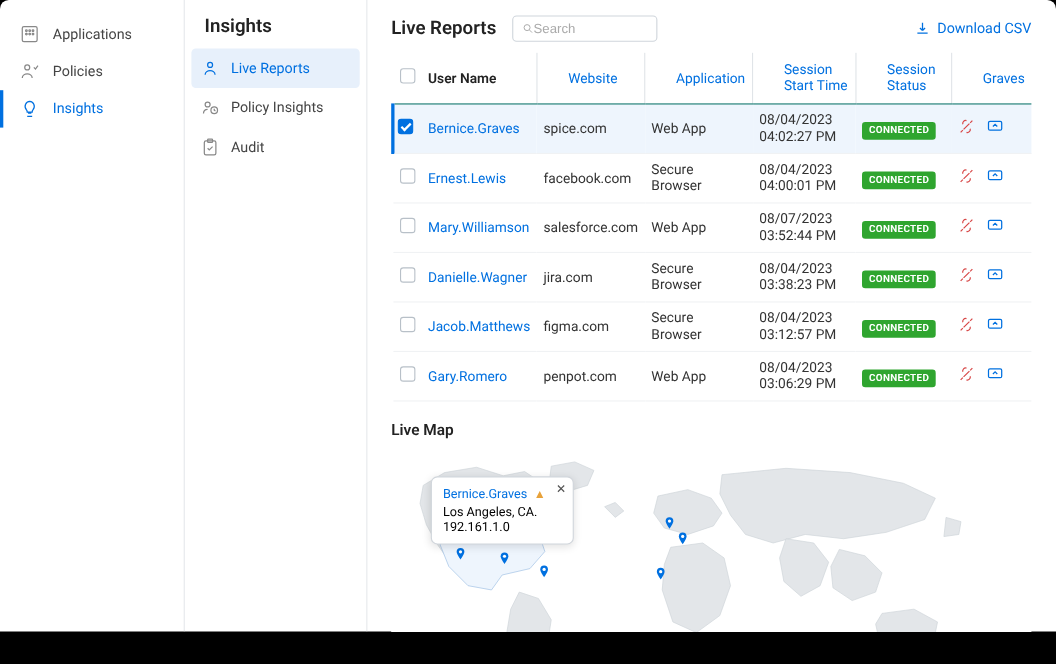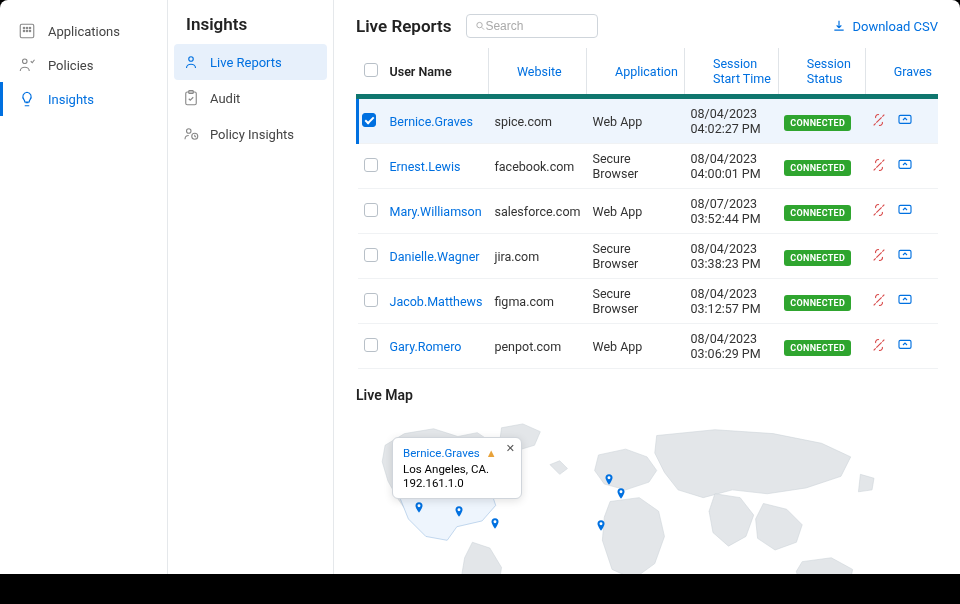--- a/index.html
+++ b/index.html
@@ -22,21 +22,21 @@
   .nav2-item { display:flex; align-items:center; gap:10px; padding:9px 14px; font-size:13px; color:#444; cursor:pointer; }
   .nav2-item.active { background:#e7f0fb; color:#0070e0; border-radius:4px; margin:0 6px; padding:9px 8px; }
   .main { flex:1; padding:14px 22px; overflow:auto; }
   .main-header { display:flex; align-items:center; gap:14px; margin-bottom:10px; }
   .main-title { font-size:17px; font-weight:600; color:#222; }
   .search-box { display:flex; align-items:center; border:1px solid #cfd5db; border-radius:4px; padding:2px 8px; width:132px; height:24px; }
   .search-box input { border:none; outline:none; font-size:12px; width:100%; color:#555; }
   .search-box input::placeholder { color:#aaa; }
   .dl-link { margin-left:auto; color:#0070e0; font-size:13px; display:flex; align-items:center; gap:6px; cursor:pointer;text-align:right; }
   table.report { width:100%; border-collapse:collapse; font-size:12.5px; }
-  table.report th { text-align:left; font-weight:600; padding:8px 6px; border-bottom:5px solid #0f766e; color:#222; }
+  table.report th { text-align:left; font-weight:600; padding:8px 6px; border-bottom:1px solid #0f766e; color:#222; }
   table.report th.link { color:#0070e0; font-weight:400; cursor:pointer; }
   table.report th.link-sep { border-left:1px solid #e0e4e8; padding-left:28px; }
   table.report td { padding:7px 6px; border-bottom:1px solid #f0f2f4; color:#333; }
   tr.selected td { background:#eef5fd; }
   tr.selected td:first-child { border-left:3px solid #0070e0; padding-left:3px; }
   .chk { width:14px; height:14px; border:1.3px solid #b8c0c8; border-radius:3px; display:inline-block; }
   .chk.on { background:#0070e0; border-color:#0070e0; position:relative; }
   .chk.on::after { content:""; position:absolute; left:4px; top:1px; width:3px; height:7px; border:solid #fff; border-width:0 2px 2px 0; transform:rotate(45deg); }
   .uname { color:#0070e0; }
   .badge { background:#2fa52f; color:#fff; font-size:9px; font-weight:700; padding:3px 6px; border-radius:3px; letter-spacing:.3px; }
@@ -90,34 +90,34 @@
       <div class="nav2-title">Insights</div>
       <div class="nav2-item active">
         <svg width="18" height="18" viewBox="0 0 24 24" fill="none" stroke="#0070e0" stroke-width="1.5">
             <circle cx="12" cy="8" r="3"></circle>
             <path d="M6 20c0-3 3-5 6-5s6 2 6 5"></path>
           </svg>
         <span>Live Reports</span>
       </div>
       <div class="nav2-item">
         <svg width="18" height="18" viewBox="0 0 24 24" fill="none" stroke="#888" stroke-width="1.5">
-            <rect x="5" y="4" width="14" height="17" rx="2"></rect>
-            <rect x="9" y="2" width="6" height="4" rx="1"></rect>
-            <path d="M9 13l2 2 4-4"></path>
-          </svg>
-        <span>Audit</span>
-      </div>
-      <div class="nav2-item">
-        <svg width="18" height="18" viewBox="0 0 24 24" fill="none" stroke="#888" stroke-width="1.5">
             <circle cx="9" cy="8" r="3"></circle>
             <path d="M4 19c0-3 2-5 5-5"></path>
             <circle cx="17" cy="15" r="4"></circle>
             <path d="M17 13v2l1.5 1"></path>
           </svg>
         <span>Policy Insights</span>
+      </div>
+      <div class="nav2-item">
+        <svg width="18" height="18" viewBox="0 0 24 24" fill="none" stroke="#888" stroke-width="1.5">
+            <rect x="5" y="4" width="14" height="17" rx="2"></rect>
+            <rect x="9" y="2" width="6" height="4" rx="1"></rect>
+            <path d="M9 13l2 2 4-4"></path>
+          </svg>
+        <span>Audit</span>
       </div>
     </div>
 
     <div class="main">
       <div class="main-header">
         <div class="main-title">Live Reports</div>
         <div class="search-box">
           <svg width="12" height="12" viewBox="0 0 24 24" fill="none" stroke="#aaa" stroke-width="2">
               <circle cx="10" cy="10" r="6"></circle>
               <path d="M20 20l-5-5"></path>

